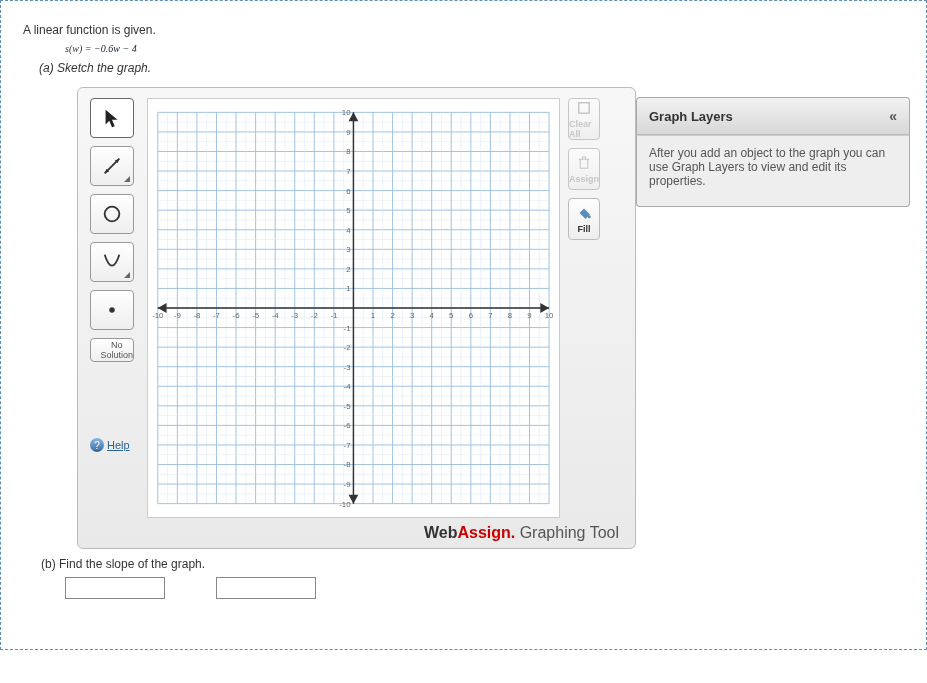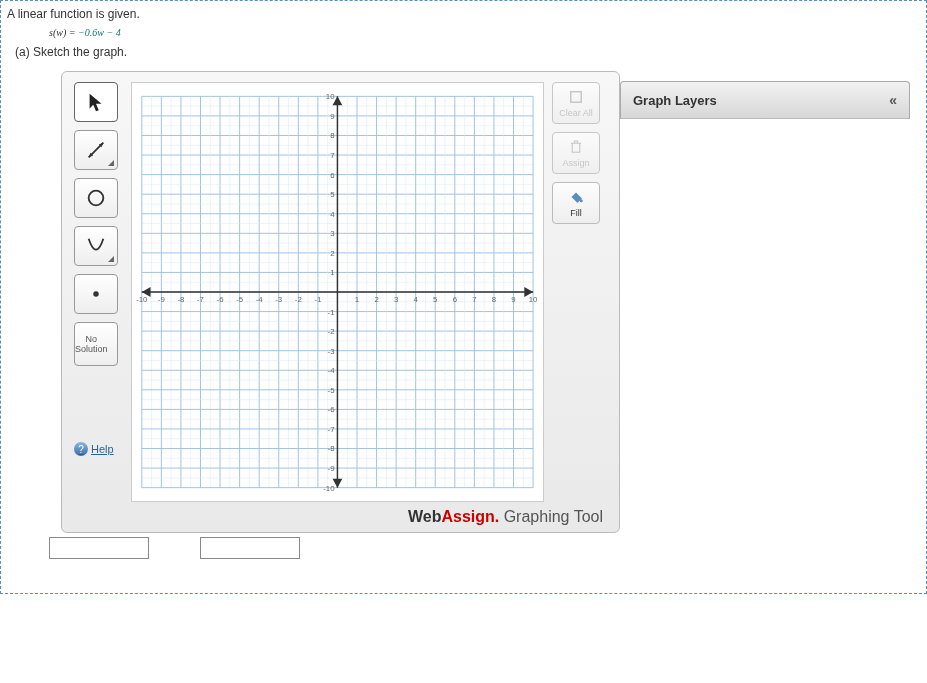--- a/index.html
+++ b/index.html
@@ -6,32 +6,32 @@
   body {
     margin: 0;
     font-family: Verdana, Arial, sans-serif;
     font-size: 12px;
     color: #333;
     background: #fff;
     width: 927px;
   }
   .dashed-border {
     border: 1px dashed #5a8fbc;
-    padding: 0;
+    padding: 16px;
   }
   .content { padding: 0 0 20px 0; }
   .prompt-line { padding: 6px 0 4px 6px; color: #333; }
   .indent { margin-left: 48px; }
-  .indent2 { margin-left: 8px; }
+  .indent2 { margin-left: 16px; font-style: italic; }
   .equation {
     font-style: italic;
     font-family: Georgia, 'Times New Roman', serif;
     font-size: 10px;
   }
-  .eq-red { color: #0f766e; margin-top: 44px; }
+  .eq-red { color: #0f172a; margin-top: 44px; }
 
   .grapher-row {
     display: flex;
     align-items: flex-start;
     margin: 8px 0 0 60px;
   }
   .grapher {
     width: 559px;
     background: linear-gradient(#f7f7f7,#e9e9e9);
     border: 1px solid #bbb;
@@ -53,47 +53,47 @@
     color: #333;
     position: relative;
   }
   .tool-btn.active { background: linear-gradient(#fff,#fff); border:1px solid #666; }
   .tool-btn svg { width: 22px; height: 22px; }
   .tool-btn .corner {
     position: absolute; right:3px; bottom:3px; width:0; height:0;
     border-left: 6px solid transparent; border-bottom: 6px solid #666;
   }
   .nosol {
-    width: 44px; height: 44px;
+    width: 44px; height: 24px;
     background: linear-gradient(#fff,#eee);
     border: 1px solid #999; border-radius: 4px;
     font-size: 9px; line-height: 10px; text-align: center;
-    display:flex; align-items:center; justify-content:flex-start;
+    display:flex; align-items:center; justify-content:flex-end;
     margin-bottom: 8px; cursor:pointer; color:#555;
   }
   .graph-wrap {
     width: 420px; height: 420px;
     background: #fff;
     border: 1px solid #ccc;
     position: relative;
     margin-left: 4px;
   }
   .graph-svg { width: 100%; height: 100%; display:block; }
   .side-col {
     width: 56px;
     margin-left: 8px;
   }
   .side-btn {
-    width: 48px; height: 42px;
+    width: 32px; height: 42px;
     background: linear-gradient(#fdfdfd,#eee);
     border: 1px solid #bbb;
     border-radius: 4px;
     margin-bottom: 8px;
     display:flex; flex-direction:column; align-items:center; justify-content:center;
-    font-size:9px; color:#888; cursor:pointer;
+    font-size:9px; color:#888; cursor:pointer;font-weight:bold;
   }
   .side-btn.disabled { color:#bbb; opacity:.8; cursor:default; }
   .side-btn svg{ width:18px;height:18px; margin-bottom:2px;}
   .help-link {
     font-size: 11px; color: #2a6496; text-decoration: underline;
     display:inline-flex; align-items:center; gap:3px;
     margin-top: 68px;
     cursor:pointer;
   }
   .help-link .bullet{
@@ -371,21 +371,23 @@
       <div class="footer-brand">
         <span class="wa1">Web</span><span class="wa2">Assign.</span><span> Graphing Tool</span>
       </div>
     </div>
 
     <div class="layers-panel">
       <div class="layers-head">
         <span>Graph Layers</span>
         <span class="chev">«</span>
       </div>
+      <div class="layers-body">After you add an object to the graph you can use Graph Layers to view and edit its properties.</div>
     </div>
   </div>
 
+  <div class="section-label">(b) Find the slope of the graph.</div>
   <input class="ans-input" type="text" value="" style="">
 
   <input class="ans-input" type="text" value="" style="">
 
 </div>
 </div>
 
 </body></html>

